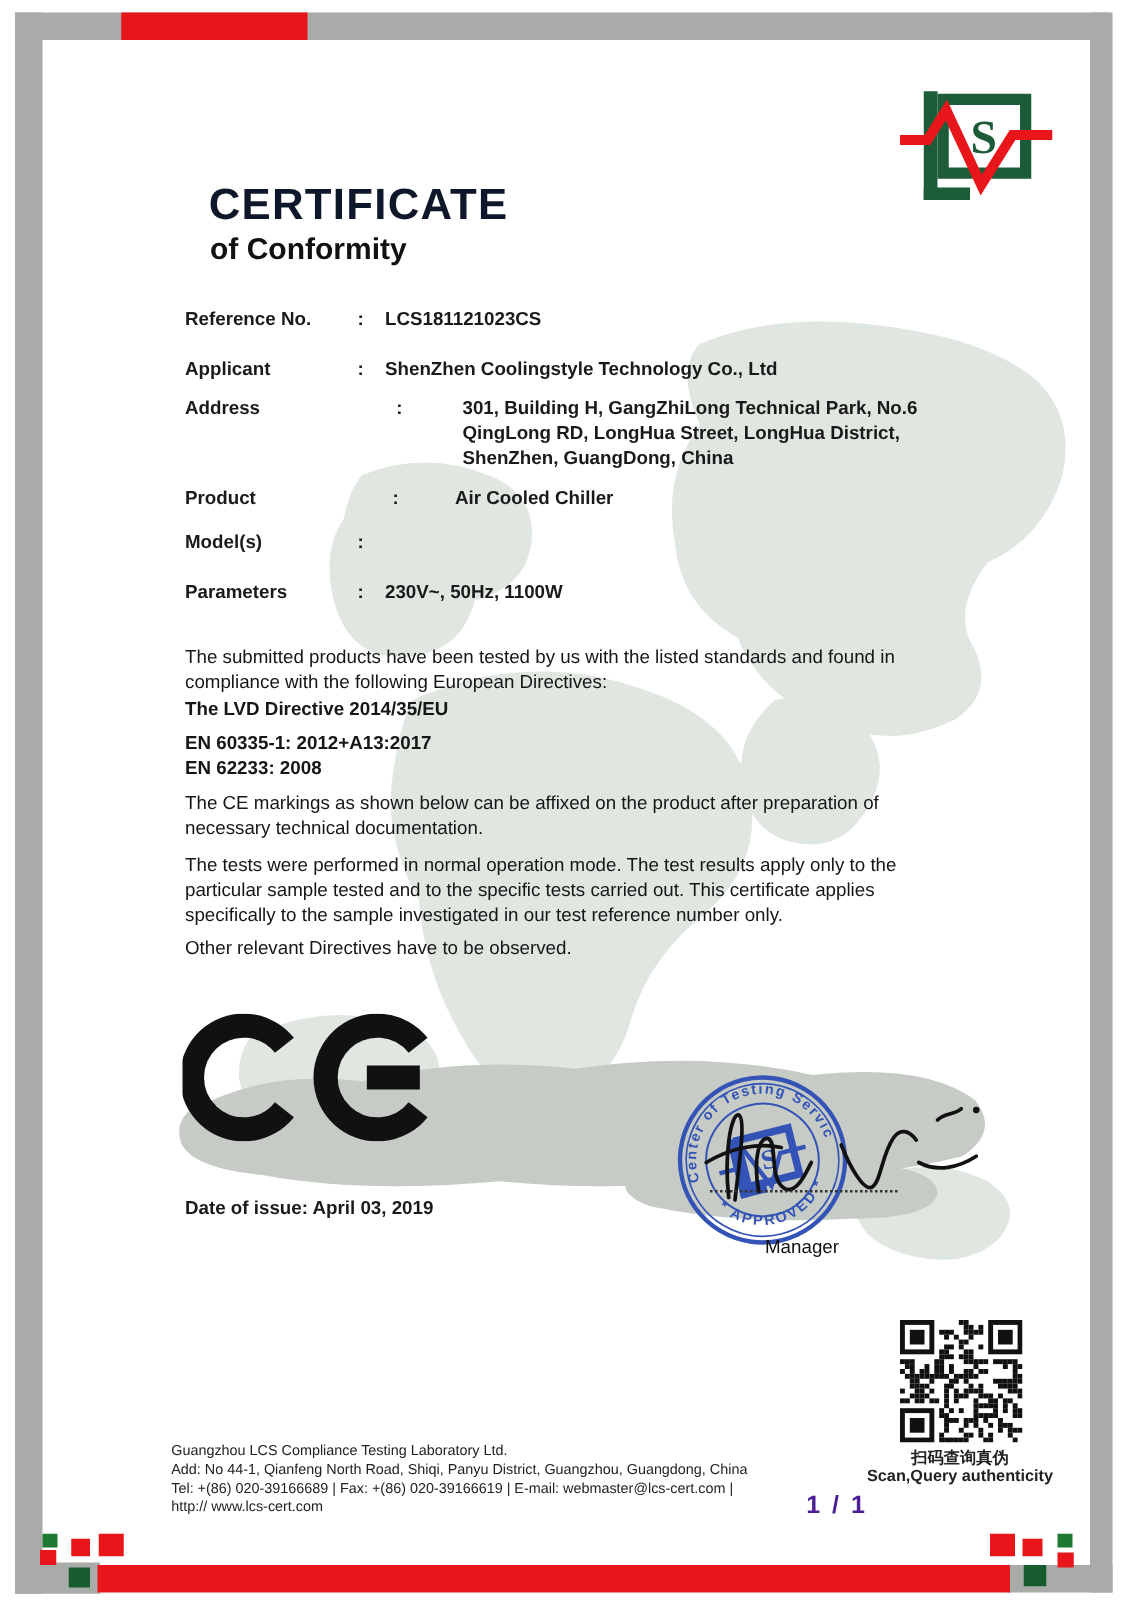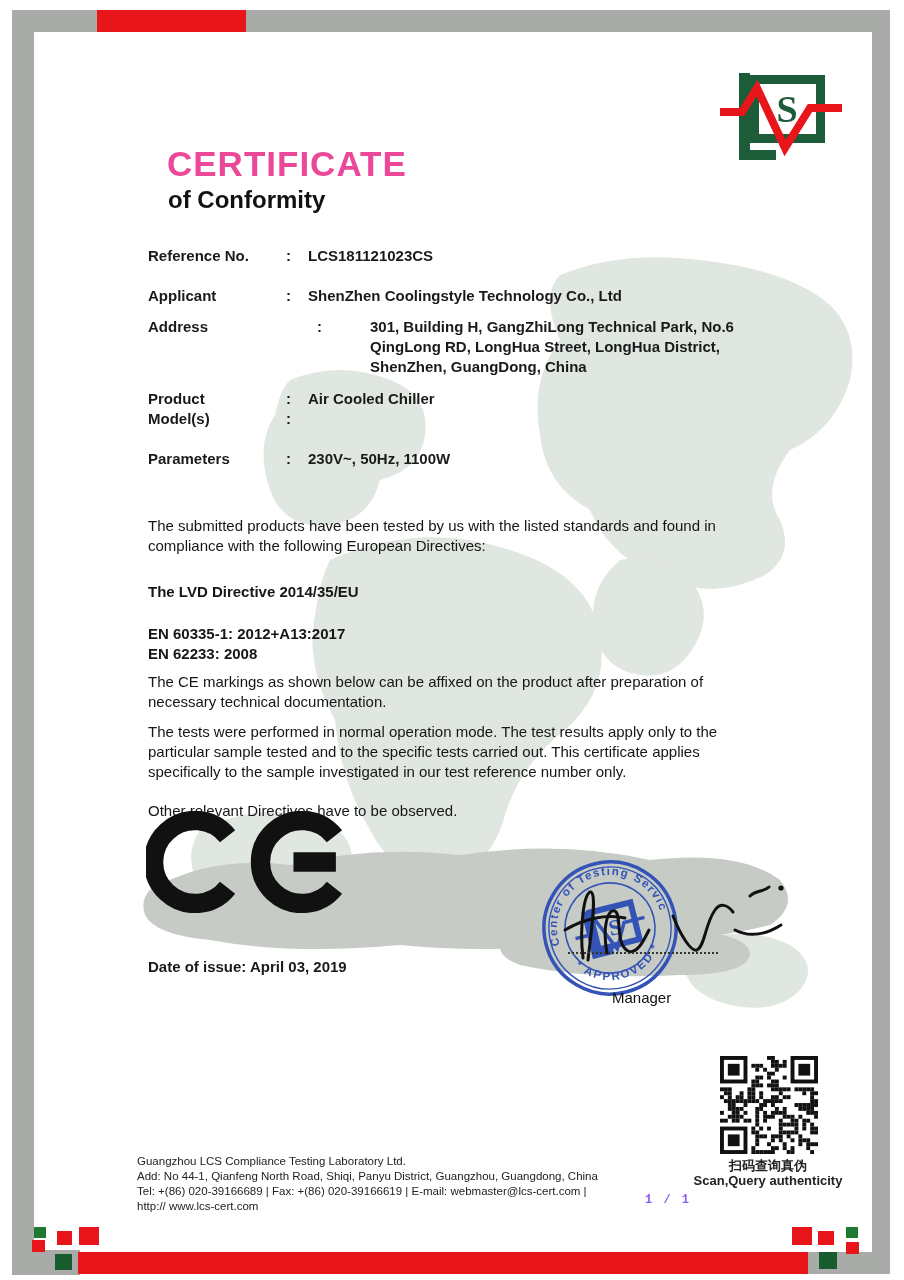--- a/index.html
+++ b/index.html
@@ -1,35 +1,35 @@
 <!DOCTYPE html>
 <html><head>
 <meta charset="utf-8">
 <style>
   html,body{margin:0;padding:0;background:#ffffff;}
   #page{position:relative;width:904px;height:1280px;background:#ffffff;overflow:hidden;
         font-family:"Liberation Sans",sans-serif;color:#1a1a1a;}
   .abs{position:absolute;}
   .bar{position:absolute;background:#a8aba8;}
   .sq{position:absolute;}
-  .title{font-size:35px;font-weight:bold;letter-spacing:1px;color:#ec4899;}
+  .title{font-size:35px;font-weight:bold;letter-spacing:1px;color:#0f172a;}
   .subtitle{font-size:24px;font-weight:bold;color:#111;}
   .fields{position:absolute;font-size:15px;font-weight:bold;line-height:20px;}
   .frow{display:flex;}
   .flabel{width:138px;flex:0 0 138px;}
   .fcolon{width:22px;flex:0 0 22px;}
   .fvalue{width:472px;}
   .bodytext{position:absolute;font-size:15px;line-height:20px;color:#161616;}
   .para{margin:0 0 0 0;}
   .bold{font-weight:bold;}
   .date{position:absolute;font-size:15px;font-weight:bold;}
   .sigline{position:absolute;border-bottom:2px dotted #333;}
   .manager{position:absolute;font-size:15px;color:#111;}
   .qrcap{position:absolute;text-align:center;font-weight:bold;color:#222;}
-  .pagenum{position:absolute;font-size:12px;font-weight:bold;letter-spacing:2px;color:#8b5cf6;font-family:Liberation Mono, monospace;}
+  .pagenum{position:absolute;font-size:20px;font-weight:bold;letter-spacing:2px;color:#4c1d95;}
   .footer{position:absolute;font-size:11.5px;line-height:15px;color:#222;}
   svg{display:block;}
 </style>
 </head>
 <body>
 
 <div id="page">
 
   <svg class="abs" style="left:0;top:0;" width="904" height="1280" viewBox="0 0 904 1280">
     <g fill="#e0e6e0">
@@ -86,44 +86,44 @@
     <div class="frow" style="margin-bottom:11px;">
       <span class="flabel">Applicant</span>
       <span class="fcolon">:</span>
       <span class="fvalue">ShenZhen Coolingstyle Technology Co., Ltd</span>
     </div>
     <div class="frow" style="margin-bottom:12px;gap:31px;">
       <span class="flabel">Address</span>
       <span class="fcolon">:</span>
       <span class="fvalue">301, Building H, GangZhiLong Technical Park, No.6 QingLong RD, LongHua Street, LongHua District, ShenZhen, GuangDong, China</span>
     </div>
-    <div class="frow" style="">
+    <div class="frow" style="margin-bottom:15px;gap:28px;">
       <span class="flabel">Product</span>
       <span class="fcolon">:</span>
       <span class="fvalue">Air Cooled Chiller</span>
     </div>
     <div class="frow" style="margin-bottom:20px;">
       <span class="flabel">Model(s)</span>
       <span class="fcolon">:</span>
     </div>
     <div class="frow">
       <span class="flabel">Parameters</span>
       <span class="fcolon">:</span>
       <span class="fvalue">230V~, 50Hz, 1100W</span>
     </div>
   </div>
 
   <div class="bodytext" style="left:148px;top:516px;width:600px;">
     <p class="para">The submitted products have been tested by us with the listed standards and found in compliance with the following European Directives:</p>
-    <p class="para bold" style="margin-top:26px;">The LVD Directive 2014/35/EU</p>
-    <p class="para bold" style="margin-top:22px;">EN 60335-1: 2012+A13:2017</p>
+    <p class="para bold" style="margin-top:2px;">The LVD Directive 2014/35/EU</p>
+    <p class="para bold" style="margin-top:7px;">EN 60335-1: 2012+A13:2017</p>
     <p class="para bold">EN 62233: 2008</p>
     <p class="para" style="margin-top:8px;width:588px;">The CE markings as shown below can be affixed on the product after preparation of necessary technical documentation.</p>
     <p class="para" style="margin-top:10px;">The tests were performed in normal operation mode. The test results apply only to the particular sample tested and to the specific tests carried out. This certificate applies specifically to the sample investigated in our test reference number only.</p>
-    <p class="para" style="margin-top:19px;">Other relevant Directives have to be observed.</p>
+    <p class="para" style="margin-top:6px;">Other relevant Directives have to be observed.</p>
   </div>
 
   <svg class="abs" style="left:146px;top:811px;" width="212" height="102" viewBox="0 0 230 110">
     <g fill="none" stroke="#111" stroke-width="21">
       <path d="M 88.5 27.1 A 45 45 0 1 0 88.5 82.9"></path>
       <path d="M 204.5 27.1 A 45 45 0 1 0 204.5 82.9"></path>
       <path d="M 160 55 H 206"></path>
     </g>
   </svg>
 

